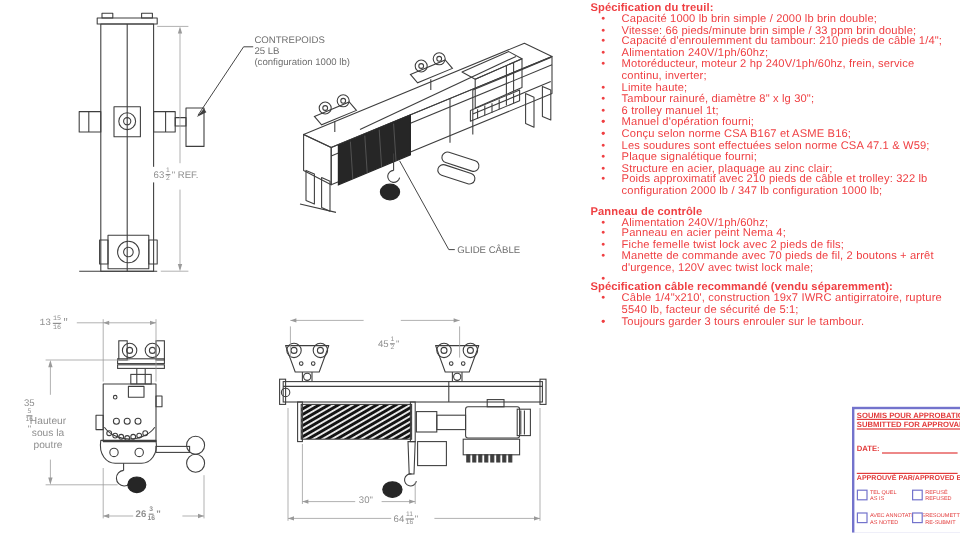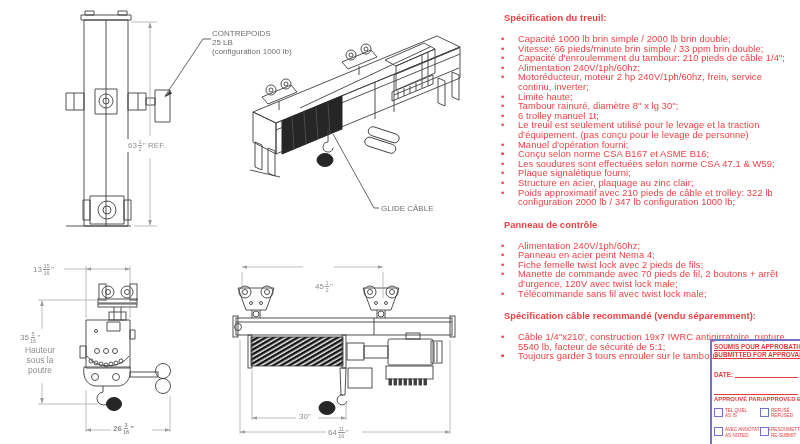--- a/index.html
+++ b/index.html
@@ -12,21 +12,21 @@
   .dim{position:absolute;display:inline-flex;align-items:center;background:#fff;
        color:#8f8f8f;font-size:8px;padding:0 1px;white-space:nowrap;}
   .frac{display:inline-flex;flex-direction:column;align-items:center;font-size:5.6px;
         line-height:6px;margin:0 1px;}
   .frac .fn{border-bottom:0.8px solid currentColor;padding:0 0.5px;}
   .cap{position:absolute;color:#8f8f8f;font-size:8.5px;line-height:10px;text-align:center;width:52px;}
   .cap span{display:block;}
 
   
   .spec{position:absolute;left:492px;top:1px;width:306px;color:#ef3f42;}
-  .spec h3{margin:12px;font-size:9.3px;font-weight:bold;letter-spacing:0.1px;line-height:10px;}
+  .spec h3{margin:0;font-size:9.3px;font-weight:bold;letter-spacing:0.1px;line-height:10px;}
   .spec ul{margin:0 0 6px 0;padding:0;list-style:none;}
   .spec li{position:relative;padding-left:26px;font-size:9.3px;line-height:9.6px;letter-spacing:0.12px;}
   .spec .bullet{position:absolute;left:9px;top:0;}
 
   
   .approval{position:absolute;left:710px;top:339px;width:84px;height:99px;
             border:2px solid #7373cc;padding:2px 2px;color:#e23b3b;overflow:hidden;}
   .app-title{font-size:6.4px;font-weight:bold;text-decoration:underline;text-align:center;
              line-height:8px;white-space:nowrap;}
   .date-row{margin-top:11px;display:flex;align-items:flex-end;font-size:6.4px;font-weight:bold;}
@@ -318,30 +318,30 @@
     <span>63</span>
     <span class="frac">
         <span class="fn">1</span>
         <span class="fd">2</span>
       </span>
     <span>" REF.</span>
   </span>
 
   <span class="lbl" style="left:381px;top:204px;">GLIDE CÂBLE</span>
 
-  <span class="dim" style="left:32px;top:263px;">
+  <span class="dim" style="left:32px;top:263px;font-family:Liberation Mono, monospace;">
     <span>13</span>
     <span class="frac">
         <span class="fn">15</span>
         <span class="fd">16</span>
       </span>
     <span>"</span>
   </span>
 
-  <span class="dim" style="left:19px;top:331px;">
+  <span class="dim" style="left:19px;top:331px;flex-direction:column;">
     <span>35</span>
     <span class="frac">
         <span class="fn">5</span>
         <span class="fd">16</span>
       </span>
     <span>"</span>
   </span>
 
   <div class="cap" style="left:14px;top:345px;">
 
@@ -410,21 +410,21 @@
 
           <li>
             <span class="bullet">•</span><span>Tambour rainuré, diamètre 8" x lg 30";</span>
           </li>
 
           <li>
             <span class="bullet">•</span><span>6 trolley manuel 1t;</span>
           </li>
 
           <li>
-            <span class="bullet">•</span><span>Le treuil est seulement utilisé pour le levage et la traction d'équipement. (pas conçu pour le levage de personne)</span>
+            <span class="bullet">•</span>
           </li>
 
           <li>
             <span class="bullet">•</span><span>Manuel d'opération fourni;</span>
           </li>
 
           <li>
             <span class="bullet">•</span>
           </li>
 
@@ -463,21 +463,21 @@
 
           <li>
             <span class="bullet">•</span><span>Fiche femelle twist lock avec 2 pieds de fils;</span>
           </li>
 
           <li>
             <span class="bullet">•</span><span>Manette de commande avec 70 pieds de fil, 2 boutons + arrêt d'urgence, 120V avec twist lock male;</span>
           </li>
 
           <li>
-            <span class="bullet">•</span><span>Télécommande sans fil avec twist lock male;</span>
+            <span class="bullet">•</span>
           </li>
         </ul>
     </section>
     <section>
       <h3>Spécification câble recommandé (vendu séparemment):</h3>
       <ul>
 
           <li>
             <span class="bullet">•</span><span>Câble 1/4"x210', construction 19x7 IWRC antigirratoire, rupture 5540 lb, facteur de sécurité de 5:1;</span>
           </li>

